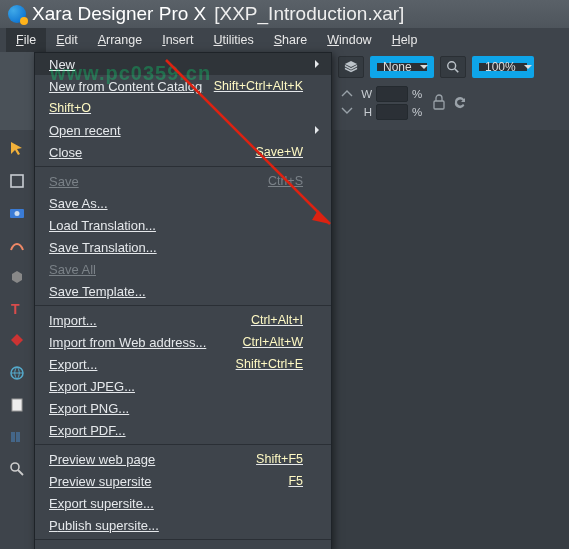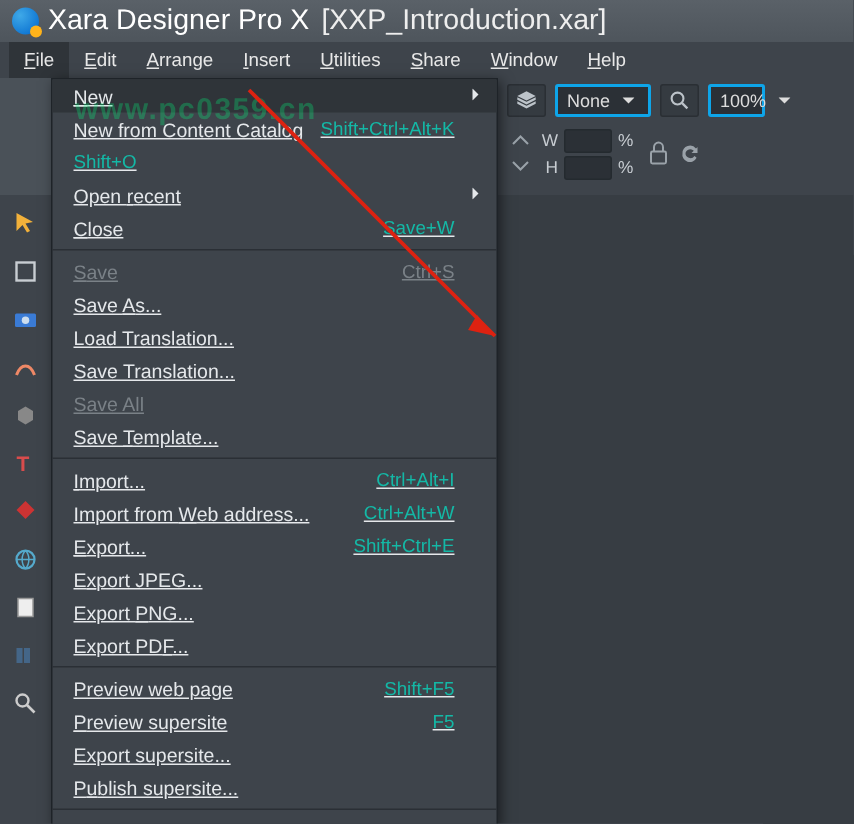--- a/index.html
+++ b/index.html
@@ -14,43 +14,43 @@
 
 .menubar { height: 24px; background: #3e444b; display: flex; align-items: center; padding: 0 6px; color: #e8e8e8; font-size: 12.5px; }
 .menubar .mitem { padding: 0 10px; height: 100%; display: flex; align-items: center; cursor: default; }
 .menubar .mitem.active { background: #2f3439; }
 .mn-u { text-decoration: underline; }
 
 .toolbar-region { position: absolute; top: 52px; right: 0; width: 237px; height: 78px; background: #3e444b; }
 .toolbar-row1 { height: 30px; display: flex; align-items: center; padding: 0 6px; gap: 6px; }
 .icon-btn { width: 26px; height: 22px; background: #353b41; border: 1px solid #2a2f34; border-radius: 2px; display: flex; align-items: center; justify-content: center; color: #ccc; }
 .icon-btn svg { width: 14px; height: 14px; fill: #bcc3c9; }
-.drop-field { height: 22px; background: #2b3036; border: 2px solid #0ea5e9; border-radius: 2px; display: flex; align-items: center; padding: 0 6px; gap: 4px; color: #ddd; font-size: 12px; }
+.drop-field { height: 22px; background: #2b3036; border: 7px solid #0ea5e9; border-radius: 2px; display: flex; align-items: center; padding: 0 6px; gap: 4px; color: #ddd; font-size: 12px; }
 .drop-field .caret { margin-left: 4px; }
 .drop-field.none { width: 64px; }
-.drop-field.zoom { width: 38px; }
+.drop-field.zoom { width: 62px; }
 .toolbar-row2 { height: 42px; display: flex; align-items: center; padding: 0 8px; gap: 6px; color: #c8cdd2; font-size: 11.5px; }
 .whframe { display: flex; flex-direction: column; gap: 2px; }
 .whline { display: flex; align-items: center; gap: 4px; }
 .whline .lab { width: 12px; text-align: right; }
 .whline .val { width: 32px; height: 16px; background: #2b3036; border: 1px solid #242a2f; border-radius: 2px; font-size: 11px; }
 .pct { width: 14px; }
 
 .left-tools { position: absolute; left: 0; top: 130px; width: 34px; bottom: 0; background: #3e444b; display: flex; flex-direction: column; align-items: center; padding-top: 6px; gap: 6px; }
 .lt-btn { width: 26px; height: 26px; display: flex; align-items: center; justify-content: center; border-radius: 2px; }
 .lt-btn svg { width: 18px; height: 18px; }
 
 .canvas { position: absolute; left: 34px; top: 130px; right: 0; bottom: 0; background: #373d43; }
 
 .dropdown { position: absolute; left: 34px; top: 52px; width: 298px; bottom: -2px; background: #3e444b; border: 1px solid #1e2328; box-shadow: 2px 2px 8px rgba(0,0,0,.5); color: #e5e8eb; font-size: 13px; }
 .dropdown .dmitem { height: 22px; display: flex; align-items: center; padding: 0 28px 0 14px; position: relative; text-decoration: underline; }
 .dropdown .dmitem.highlight { background: #2f3439; }
 .dropdown .dmitem.disabled { color: #7a8187; }
 .dropdown .dmitem .label { flex: 1; }
-.dropdown .dmitem .shortcut { color: #14b8a6; font-size: 12.5px; }
+.dropdown .dmitem .shortcut { color: #fef9c3; font-size: 12.5px; }
 .dropdown .dmitem.disabled .shortcut { color: #7a8187; }
 .dropdown .dmitem .subarrow { position: absolute; right: 10px; font-size: 10px; }
 .dropdown .sep { height: 1px; background: #2a2f35; margin: 3px 0; }
 
 .watermark { position: absolute; left: 50px; top: 62px; color: rgba(0,255,127,.28); font-size: 20px; font-weight: 700; letter-spacing: 1px; pointer-events: none; z-index: 50; }
 .arrow-overlay { position: absolute; left: 38px; top: 56px; width: 300px; height: 180px; z-index: 60; pointer-events: none; }
 
 .caret svg, .subarrow svg { width: 8px; height: 8px; fill: currentColor; }
 </style>
 </head>

